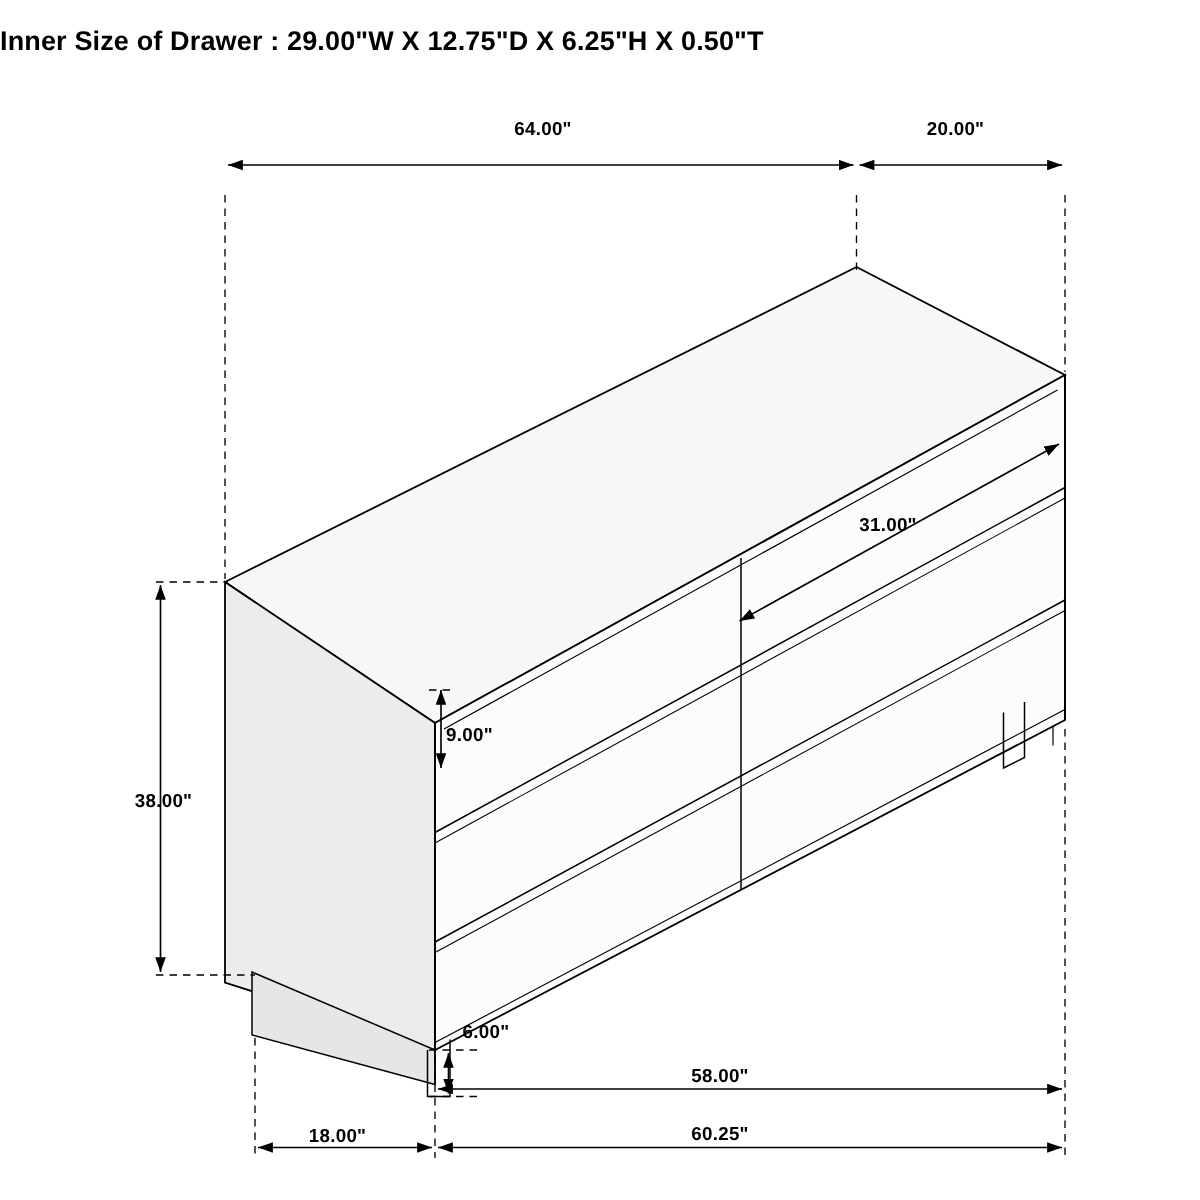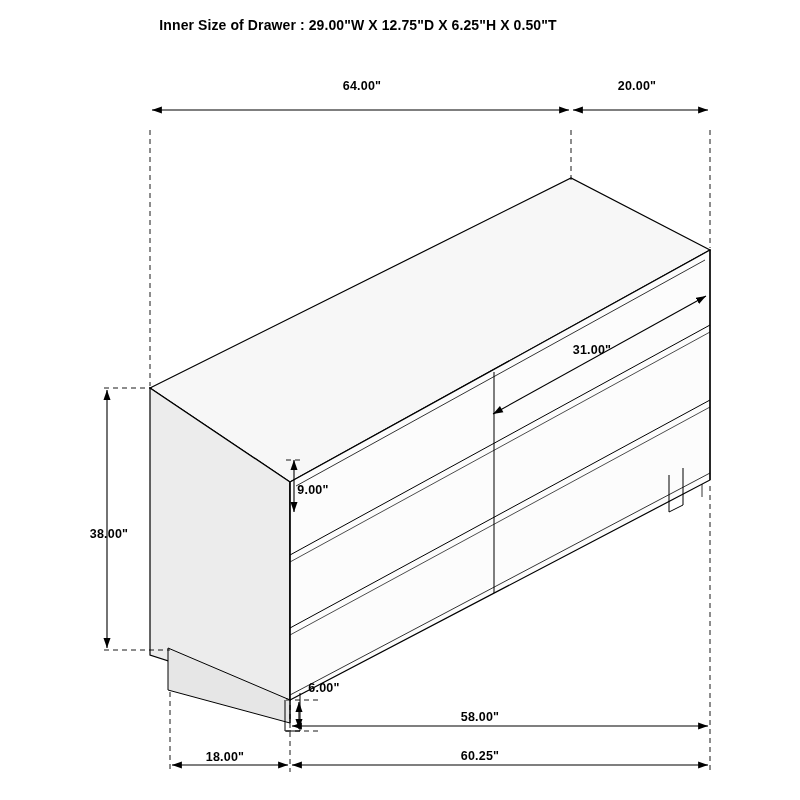--- a/index.html
+++ b/index.html
@@ -19,22 +19,21 @@
     position: absolute;
     left: 0; top: 0;
     width: 800px;
     height: 800px;
   }
   .title {
     position: absolute;
     left: 0;
     top: 17px;
     width: 716px;
-    text-align: center;
-    font-size: 14px;
+    font-size: 18px;
     font-weight: bold;
     letter-spacing: 0.1px;
   }
   svg {
     position: absolute;
     left: 0; top: 0;
     width: 800px;
     height: 800px;
   }
   .dim-label {

